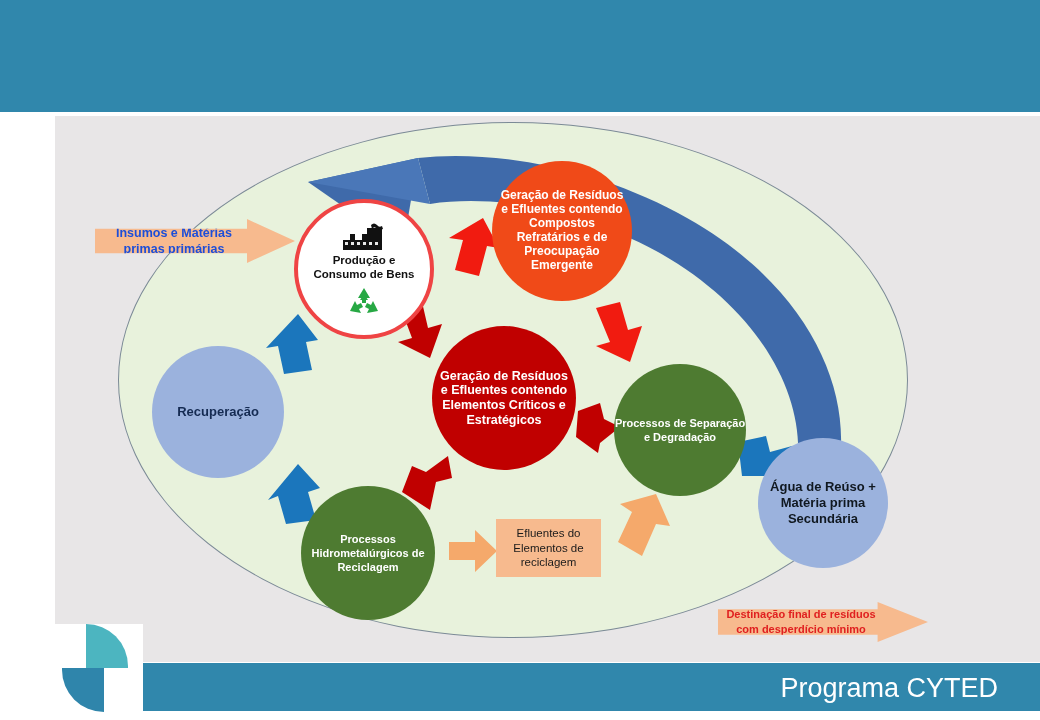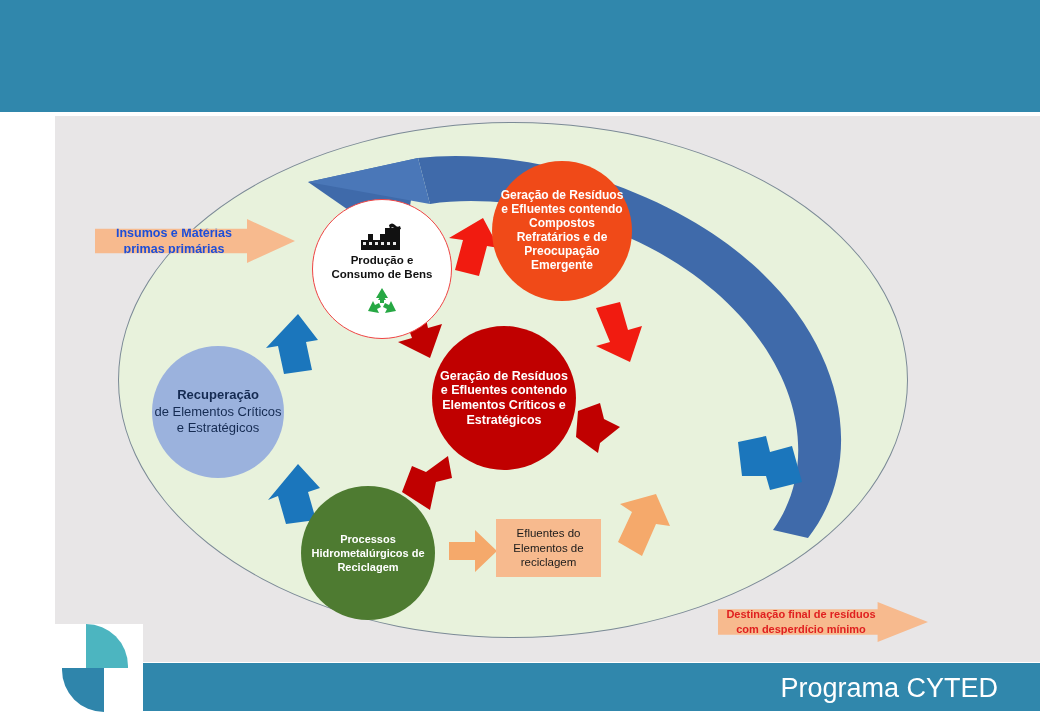--- a/index.html
+++ b/index.html
@@ -72,24 +72,24 @@
     position: absolute;
     border-radius: 50%;
     display: flex;
     flex-direction: column;
     align-items: center;
     justify-content: center;
     text-align: center;
     box-sizing: border-box;
   }
   .node-production {
-    left: 312px; top: 199px;
+    left: 294px; top: 199px;
     width: 140px; height: 140px;
     background: #ffffff;
-    border: 1px solid #ef4444;
+    border: 4px solid #ef4444;
     line-height: 1.15;
   }
   .node-production .label {
     font-size: 11.5px;
     font-weight: bold;
     color: #111;
     margin: 2px 0 3px;
   }
   .node-orange {
     left: 492px; top: 161px;
@@ -333,28 +333,29 @@
       <path d="M3 25 L8 15 L10 19 L14 17 L16 21 L12 23 L14 27 Z" fill="#27a844"></path>
       <path d="M31 25 L20 27 L22 23 L18 21 L20 17 L24 19 L26 15 Z" fill="#27a844"></path>
       <path d="M17 8 L21 14 L13 14 Z" fill="#27a844"></path>
     </svg>
   </div>
 
   <div class="node node-orange">Geração de Resíduos e Efluentes contendo Compostos Refratários e de Preocupação Emergente</div>
 
   <div class="node node-darkred">Geração de Resíduos e Efluentes contendo Elementos Críticos e Estratégicos</div>
 
+  <div class="node node-green-sep">Processos de Separação e Degradação</div>
 
   <div class="node node-green-hidro">Processos Hidrometalúrgicos de Reciclagem</div>
 
   <div class="node node-blue-recup">
     <div class="strong">Recuperação</div>
-    <div>de Elementos Críticos e Estratégicos</div>
-  </div>
-
+  </div>
+
+  <div class="node node-blue-agua">Água de Reúso + Matéria prima Secundária</div>
 
   <div class="peach-box">Efluentes do Elementos de reciclagem</div>
 
   <div class="footer-bar"></div>
   <div class="footer-title">Programa CYTED</div>
   <div class="logo">
     <div class="logo-q1"></div>
     <div class="logo-q2"></div>
   </div>
 

